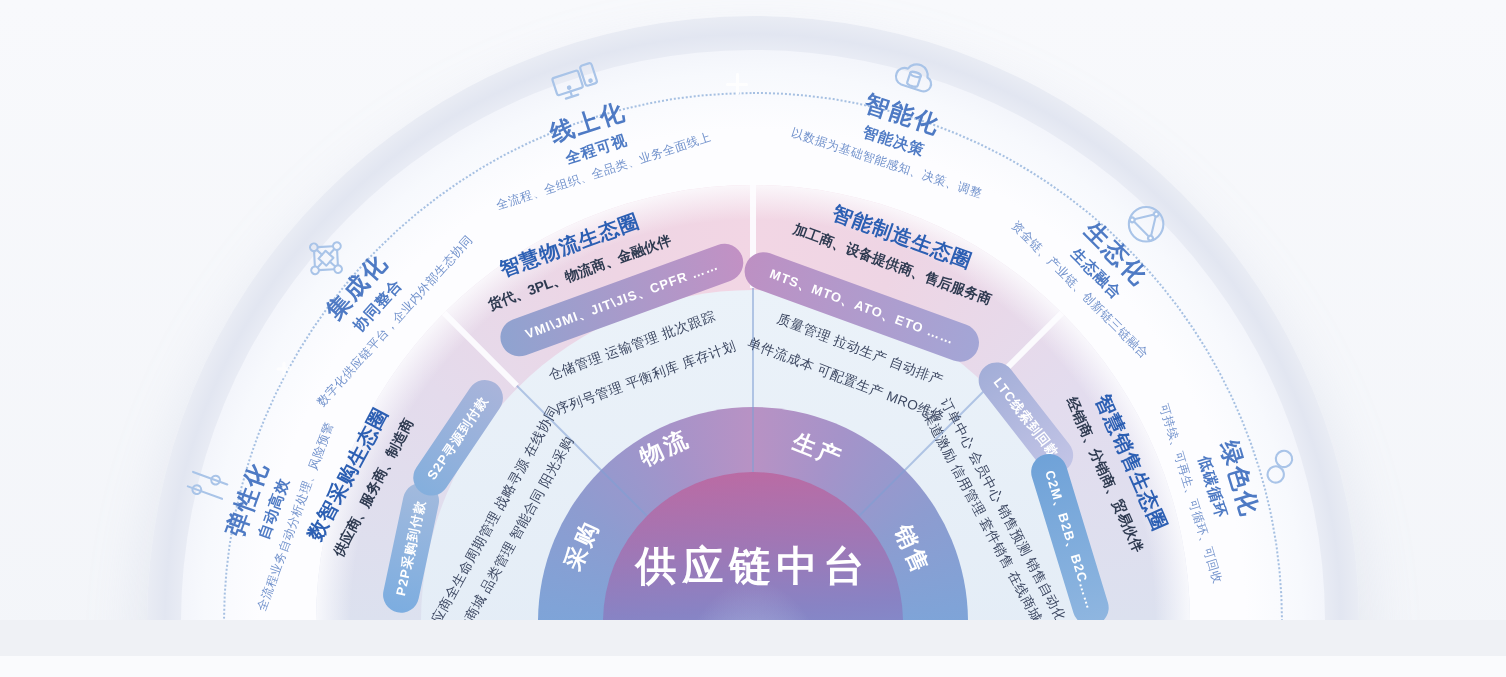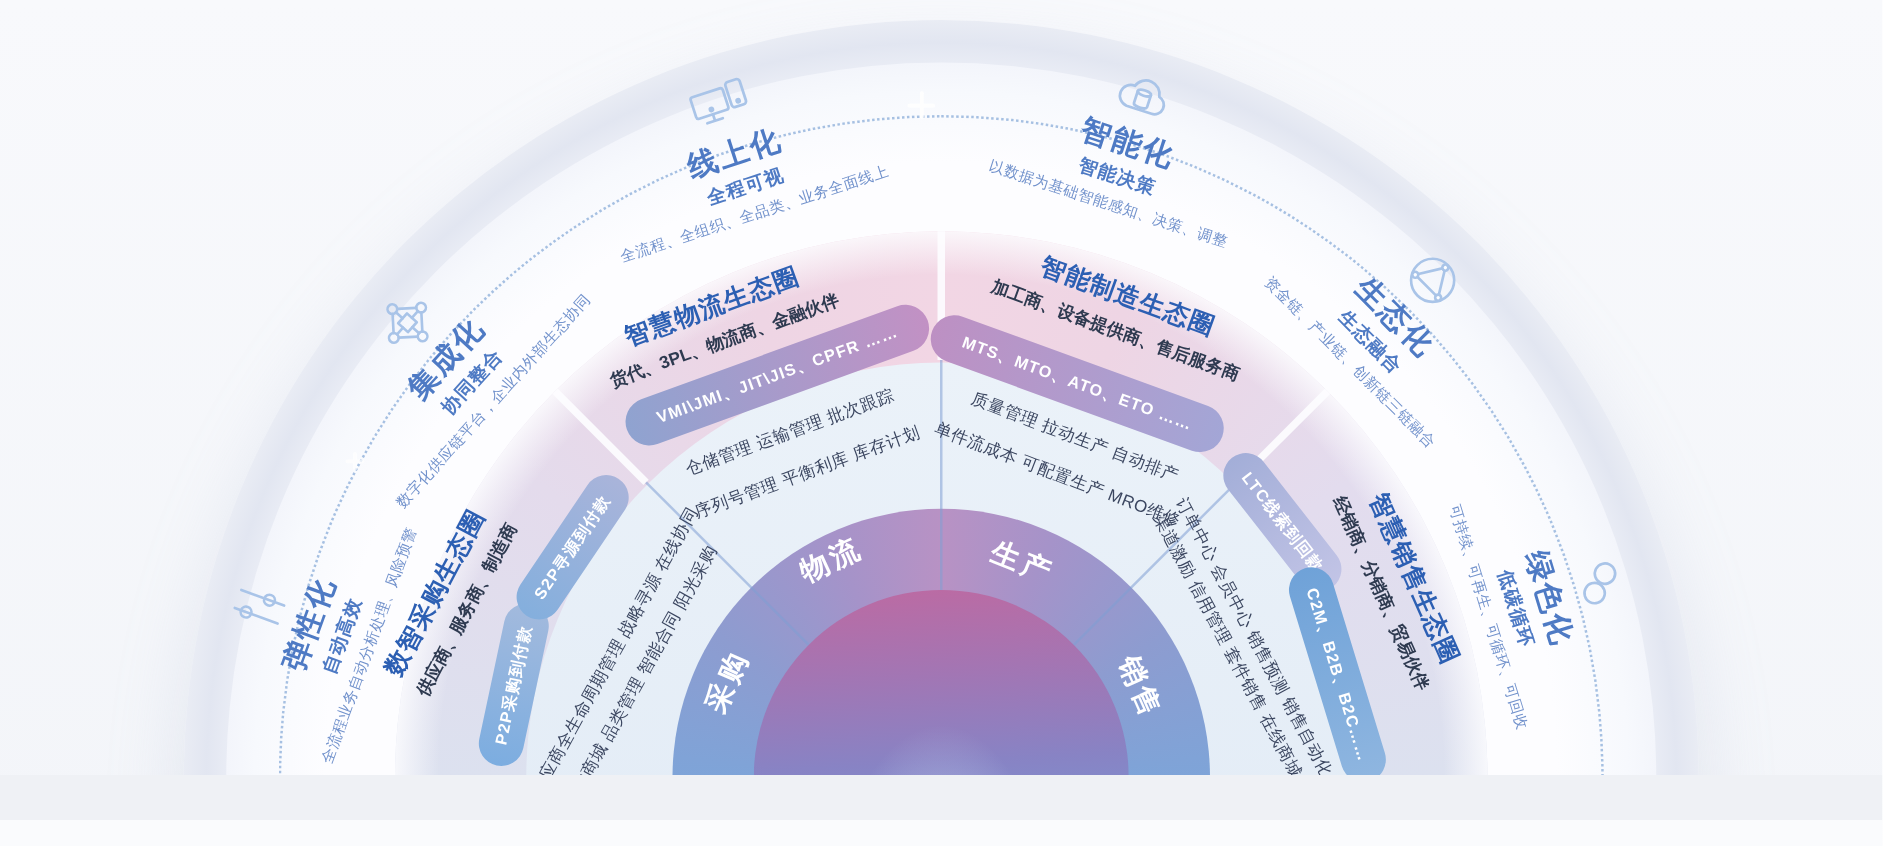--- a/index.html
+++ b/index.html
@@ -236,17 +236,18 @@
     <div class="fline" style="left:860px;top:350px;--r:21deg">质量管理 拉动生产 自动排产</div>
     <div class="fline" style="left:846px;top:380px;--r:21deg">单件流成本 可配置生产 MRO维修</div>
     <div class="fline" style="left:1003px;top:510px;--r:62deg">订单中心 会员中心 销售预测 销售自动化</div>
     <div class="fline" style="left:982px;top:517px;--r:62deg">渠道激励 信用管理 套件销售 在线商城</div>
 
     <div class="sector-label" style="left:582px;top:545px;--r:-66deg">采购</div>
     <div class="sector-label" style="left:665px;top:448px;--r:-25deg">物流</div>
     <div class="sector-label" style="left:818px;top:450px;--r:22deg">生产</div>
     <div class="sector-label" style="left:912px;top:550px;--r:66deg">销售</div>
 
+    <div class="center-label">供应链中台</div>
   </div>
 
   <div class="strip-a"></div>
   <div class="strip-b"></div>
 </div>
 
 </body></html>

